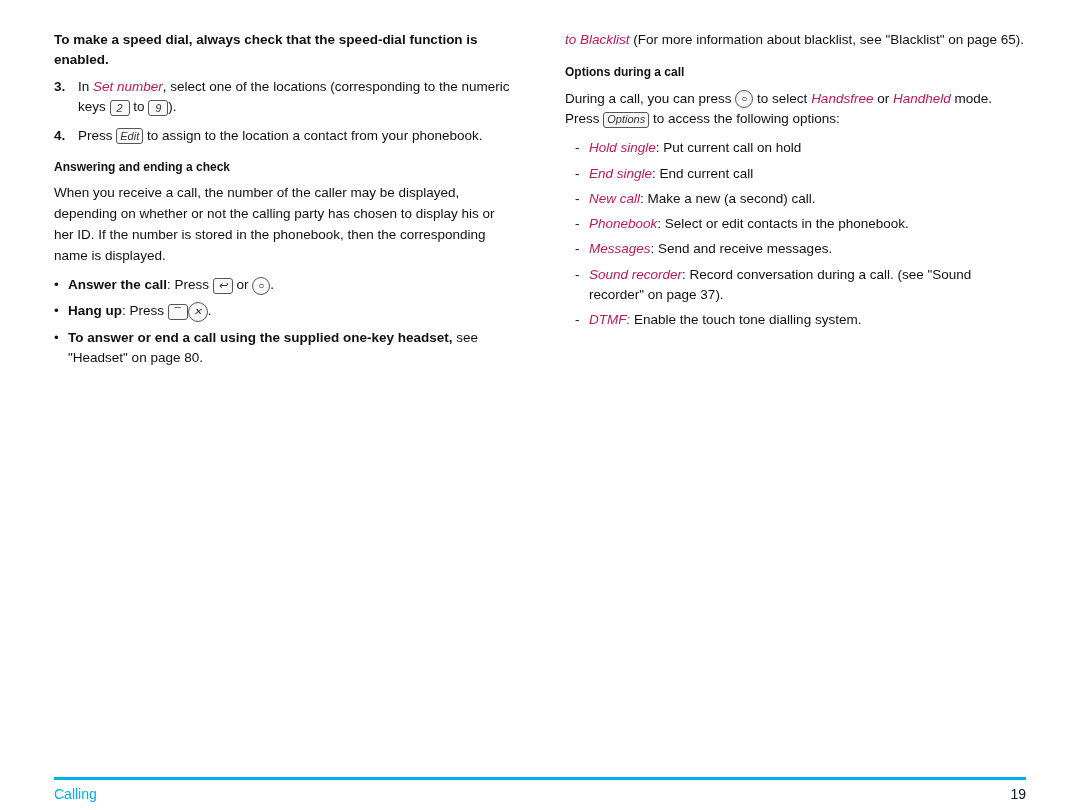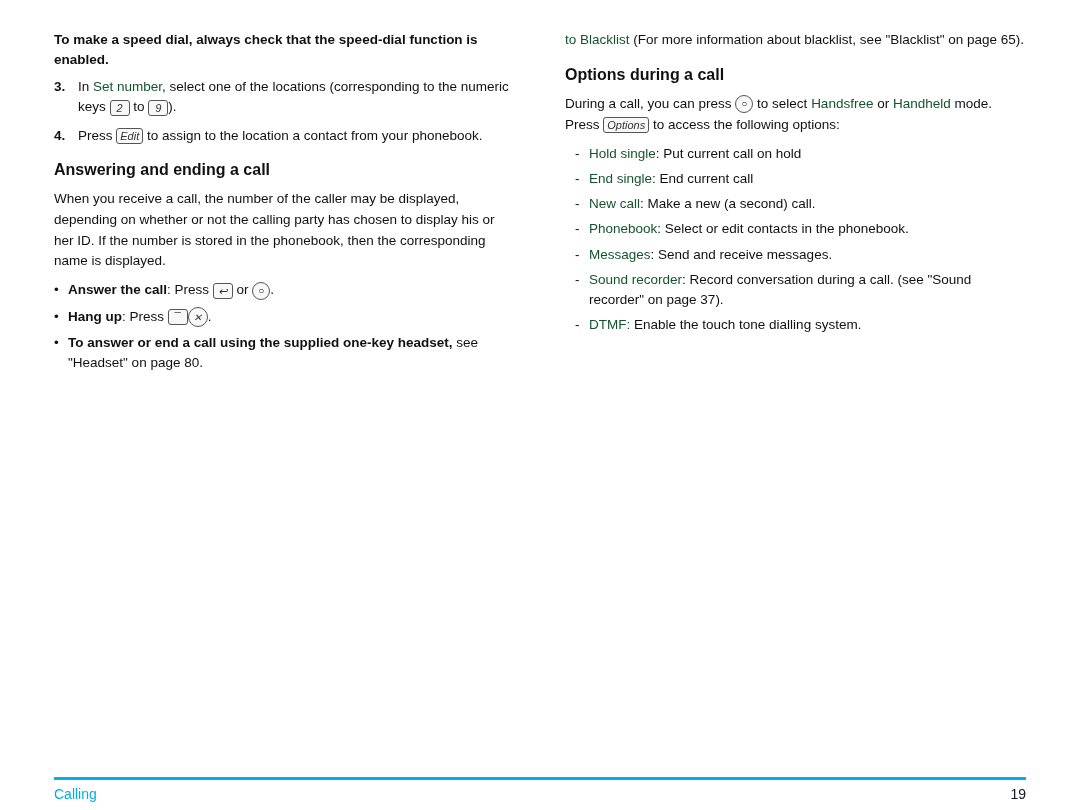--- a/index.html
+++ b/index.html
@@ -44,21 +44,21 @@
       display: flex;
       gap: 6px;
       margin-bottom: 8px;
       line-height: 1.5;
     }
     .num-label {
       font-weight: bold;
       min-width: 18px;
     }
     .section-heading {
-      font-size: 16px;
+      font-size: 12px;
       font-weight: bold;
       margin: 14px 0 8px 0;
       line-height: 1.3;
     }
     p {
       line-height: 1.55;
       margin-bottom: 8px;
     }
     .bullet-list {
       list-style: none;
@@ -70,21 +70,21 @@
       position: relative;
       margin-bottom: 6px;
       line-height: 1.5;
     }
     .bullet-list li::before {
       content: "•";
       position: absolute;
       left: 0;
     }
     .bold { font-weight: bold; }
-    .cyan-italic { color: #14532d; }
+    .cyan-italic { color: #be185d; font-style: italic; }
     .key-box {
       display: inline-flex;
       align-items: center;
       justify-content: center;
       border: 1px solid #555;
       border-radius: 3px;
       padding: 0 3px;
       font-size: 11px;
       min-width: 20px;
       height: 16px;
@@ -160,21 +160,21 @@
 
       <div class="numbered-item">
         <span class="num-label bold">4.</span>
         <span>
           Press <span class="key-box">
               <span style="font-style:italic">Edit</span>
             </span> to assign to the location a contact from your phonebook.
         </span>
       </div>
 
-      <div class="section-heading">Answering and ending a call</div>
+      <div class="section-heading">Answering and ending a check</div>
 
       <p>When you receive a call, the number of the caller may be displayed, depending on whether or not the calling party has chosen to display his or her ID. If the number is stored in the phonebook, then the corresponding name is displayed.</p>
 
       <ul class="bullet-list">
         <li>
           <span class="bold">Answer the call</span>: Press <span class="key-box" style="font-size:11px">↩</span> or <span class="circle-key">○</span>.
         </li>
         <li>
           <span class="bold">Hang up</span>: Press <span class="key-box" style="font-style:normal; padding: 0 4px;">̅</span><span class="key-box" style="border-radius:50%; width:20px; height:20px; display:inline-flex; align-items:center; justify-content:center; font-size:10px;">✕</span>.
         </li>

